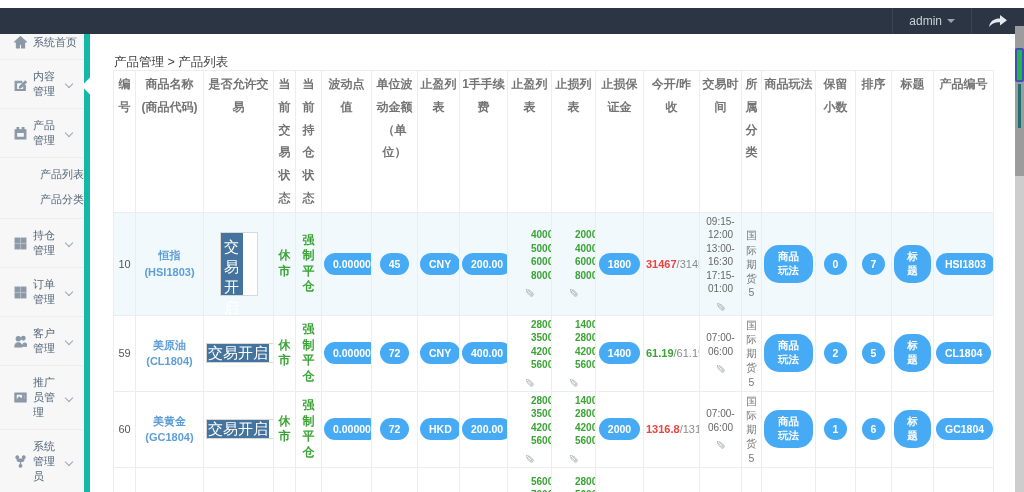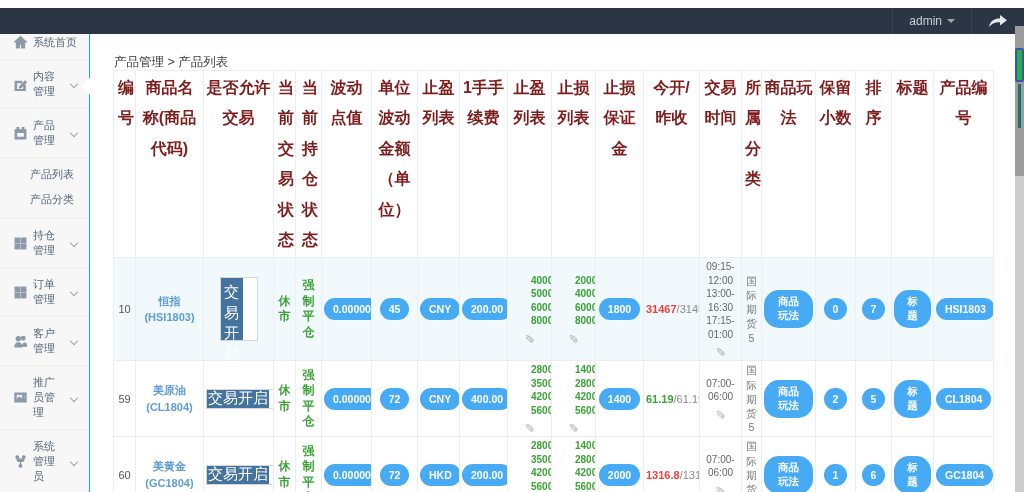--- a/index.html
+++ b/index.html
@@ -10,51 +10,51 @@
   .topbar { position:absolute; top:8px; left:0; width:1024px; height:26px;
     background:#2b3543; display:flex; align-items:stretch; justify-content:flex-end; z-index:30; }
   .tb-item { display:flex; align-items:center; gap:5px; padding:0 16px;
     color:#c8d0d8; font-size:12px; border-left:1px solid #3a4552; cursor:pointer; }
   .tb-caret { width:0; height:0; border-left:4px solid transparent;
     border-right:4px solid transparent; border-top:4px solid #9aa5b1; }
   .tb-arrow svg { display:block; }
 
   
   .sidebar { position:absolute; top:26px; left:0; width:90px; height:466px;
-    background:#f7f7f7; border-right:1px solid #14b8a6; overflow:hidden; z-index:10;}
+    background:#f7f7f7; border-right:6px solid #14b8a6; overflow:hidden; z-index:10;}
   .sb-item { position:relative; display:flex; align-items:center; gap:6px;
     padding:9px 6px 9px 14px; color:#54667a; font-size:11px; cursor:pointer;
     border-bottom:1px solid #eeeeee; }
   .sb-item .icon { width:13px; height:13px; flex:0 0 13px; display:inline-flex; }
   .sb-item .icon svg { width:13px; height:13px; fill:#8b98a7; stroke:#8b98a7; }
   .chev { width:6px; height:6px; border-right:1.4px solid #9aa5b1;
     border-bottom:1.4px solid #9aa5b1; transform:rotate(45deg); margin-left:auto; margin-right:6px; flex:0 0 6px;}
-  .sb-sub { padding:4px 0 6px 0; border-bottom:1px solid #eeeeee; }
+  .sb-sub { padding:4px 0 6px 0; border-bottom:1px solid #eeeeee;text-align:right; }
   .sb-sub-item { padding:5px 0 5px 30px; font-size:11px; color:#54667a; cursor:pointer; }
   .notch { position:absolute; top:80px; left:84px; width:12px; height:12px;
     background:#ffffff; transform:rotate(45deg); z-index:12; }
 
   
   .scrollbar { position:absolute; top:26px; right:0; width:9px; height:466px;
     background:linear-gradient(#9c9c9c 0 150px, #cdcdcd 150px 100%); z-index:40; }
   .scroll-thumb { position:absolute; top:22px; left:0; width:9px; height:34px;
     background:#27b24b; border:2px solid #3f51b5; border-radius:2px; }
   .scroll-line { position:absolute; top:58px; left:3px; width:3px; height:44px; background:#1d6f70; }
 
   
   .main { position:absolute; top:26px; left:90px; width:925px; height:466px;
     background:#fff; overflow:hidden; }
   .breadcrumb { position:absolute; top:28px; left:24px; font-size:12.5px; color:#404040;text-align:center; }
 
   table { position:absolute; top:44px; left:23px; width:880px; border-collapse:collapse;
     table-layout:fixed; background:#fff; }
   th, td { border:1px solid #ebeef1; text-align:center; vertical-align:middle;
     font-size:11px; color:#555; overflow:hidden; padding:2px; }
-  thead th { vertical-align:top; font-size:16px; font-weight:bold;
-    color:#7f1d1d; height:100px; line-height:1.9; }
+  thead th { vertical-align:top; font-size:12px; font-weight:bold;
+    color:#737373; height:100px; line-height:1.9; }
   th.vert span { display:inline-block; width:13px; word-break:break-all; line-height:1.9; }
   td .narrow { display:inline-block; width:13px; word-break:break-all;
     font-weight:bold; font-size:12px; line-height:1.3; }
   tr.r1 { height:86px; background:#f1f9fd; }
   tr.r2, tr.r3, tr.r4 { height:69px; }
 
   .green { color:#3aa435; }
   .red   { color:#f0413c; }
 
   .pill { display:inline-block; background:#47aaf5; color:#fff; font-weight:bold;

